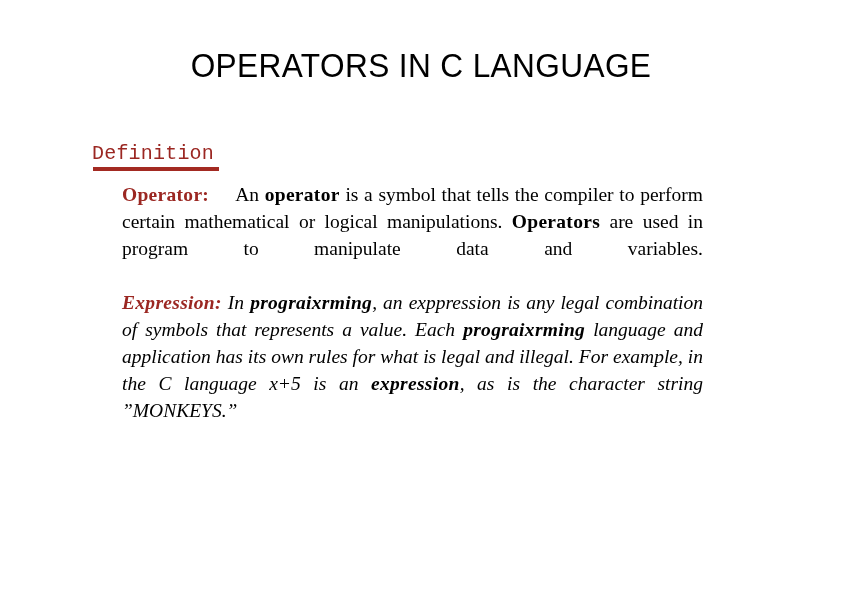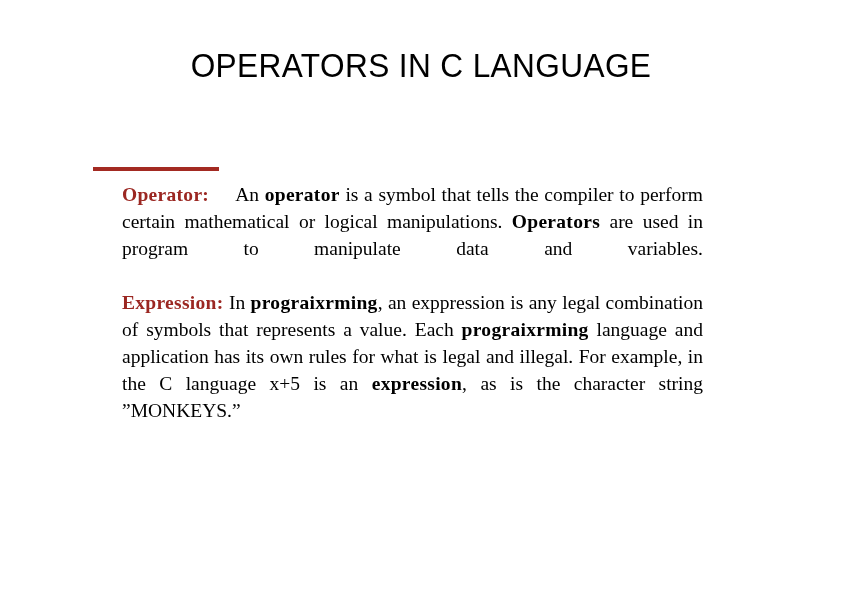--- a/index.html
+++ b/index.html
@@ -102,29 +102,31 @@
     font-weight: 700;
     letter-spacing: 0.3px;
   }
   .gap-after-lead {
     display: inline-block;
     width: 26px;
   }
 
   .para-expression {
     margin-top: 0;
+    font-style: italic;
   }
 </style>
 </head>
 <body>
 
 <div class="slide">
 
   <div class="slide-title">OPERATORS IN C LANGUAGE</div>
 
+  <div class="definition-heading">Definition</div>
   <div class="definition-underline"></div>
 
   <div class="body-block">
 
     <p class="para first-para"><span class="lead">Operator:</span><span class="gap-after-lead"></span><span>An </span><span class="b">operator</span><span> is a symbol that tells the compiler to perform  certain mathematical or logical manipulations. </span><span class="b">Operators</span><span> are used in program  to manipulate data and variables.</span></p>
 
     <p class="para para-expression"><span class="lead">Expression:</span><span> In </span><span class="b">prograixrming</span><span>, an exppression is any legal combination of symbols that represents a value. Each </span><span class="b">prograixrming</span><span> language and application has its own rules for what is legal and illegal. For example, in the C language x+5 is an </span><span class="b">expression</span><span>, as is the  character string ”MONKEYS.”</span></p>
 
   </div>
 

